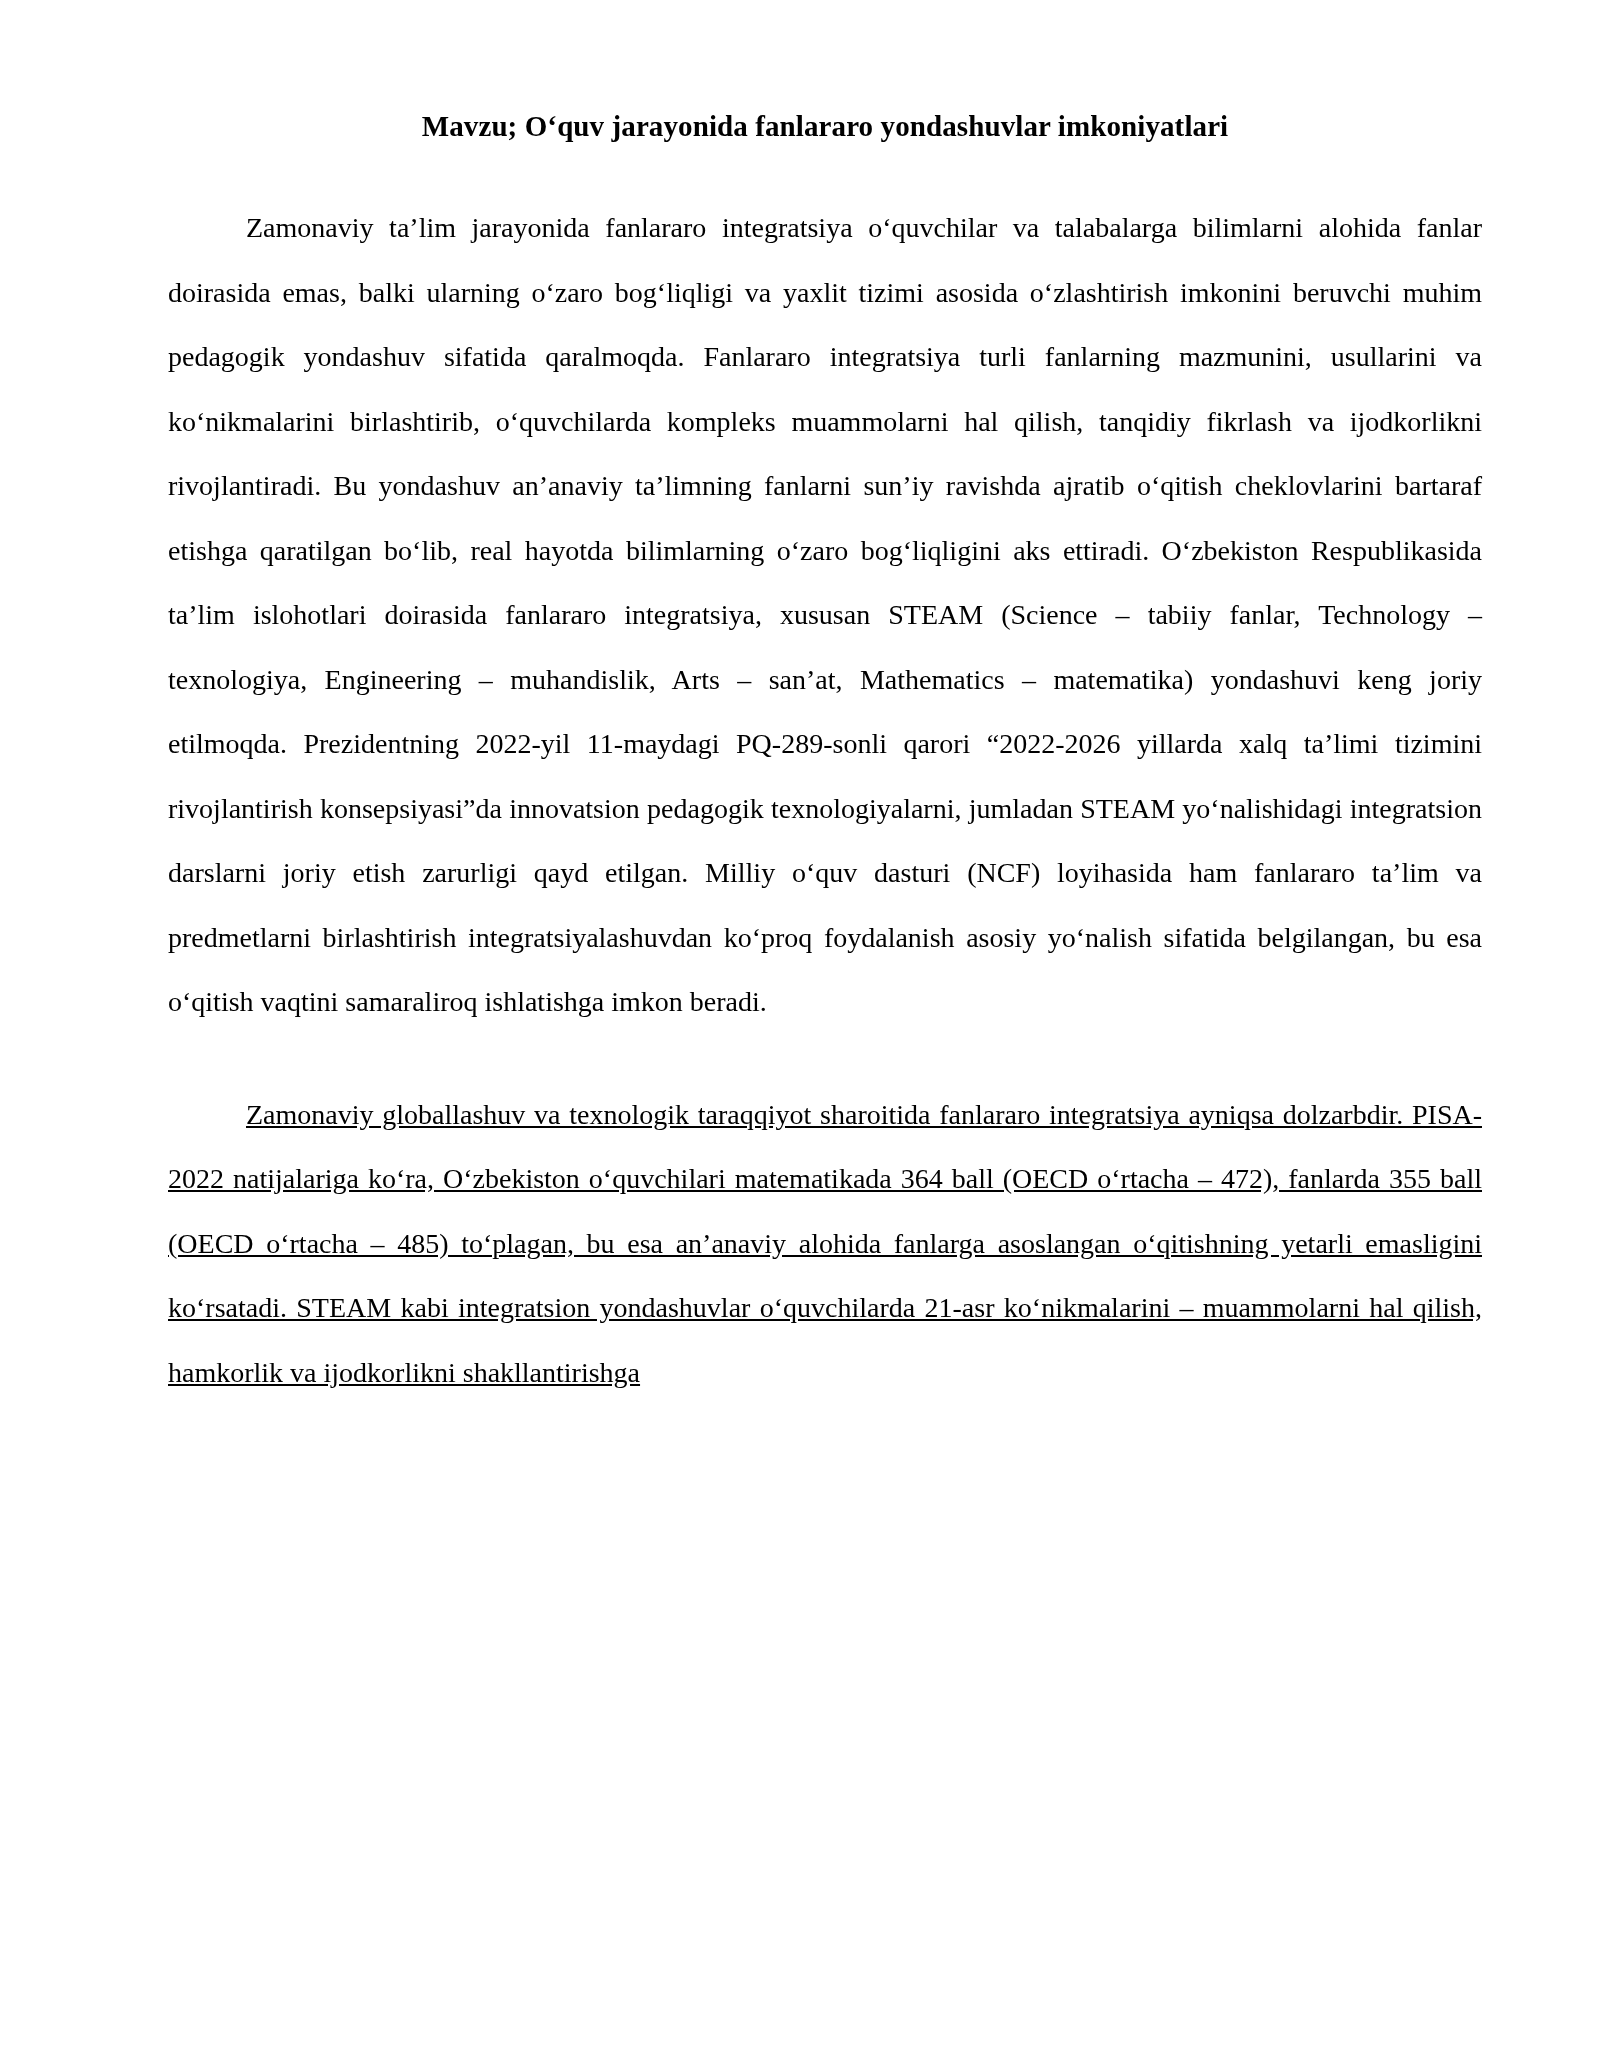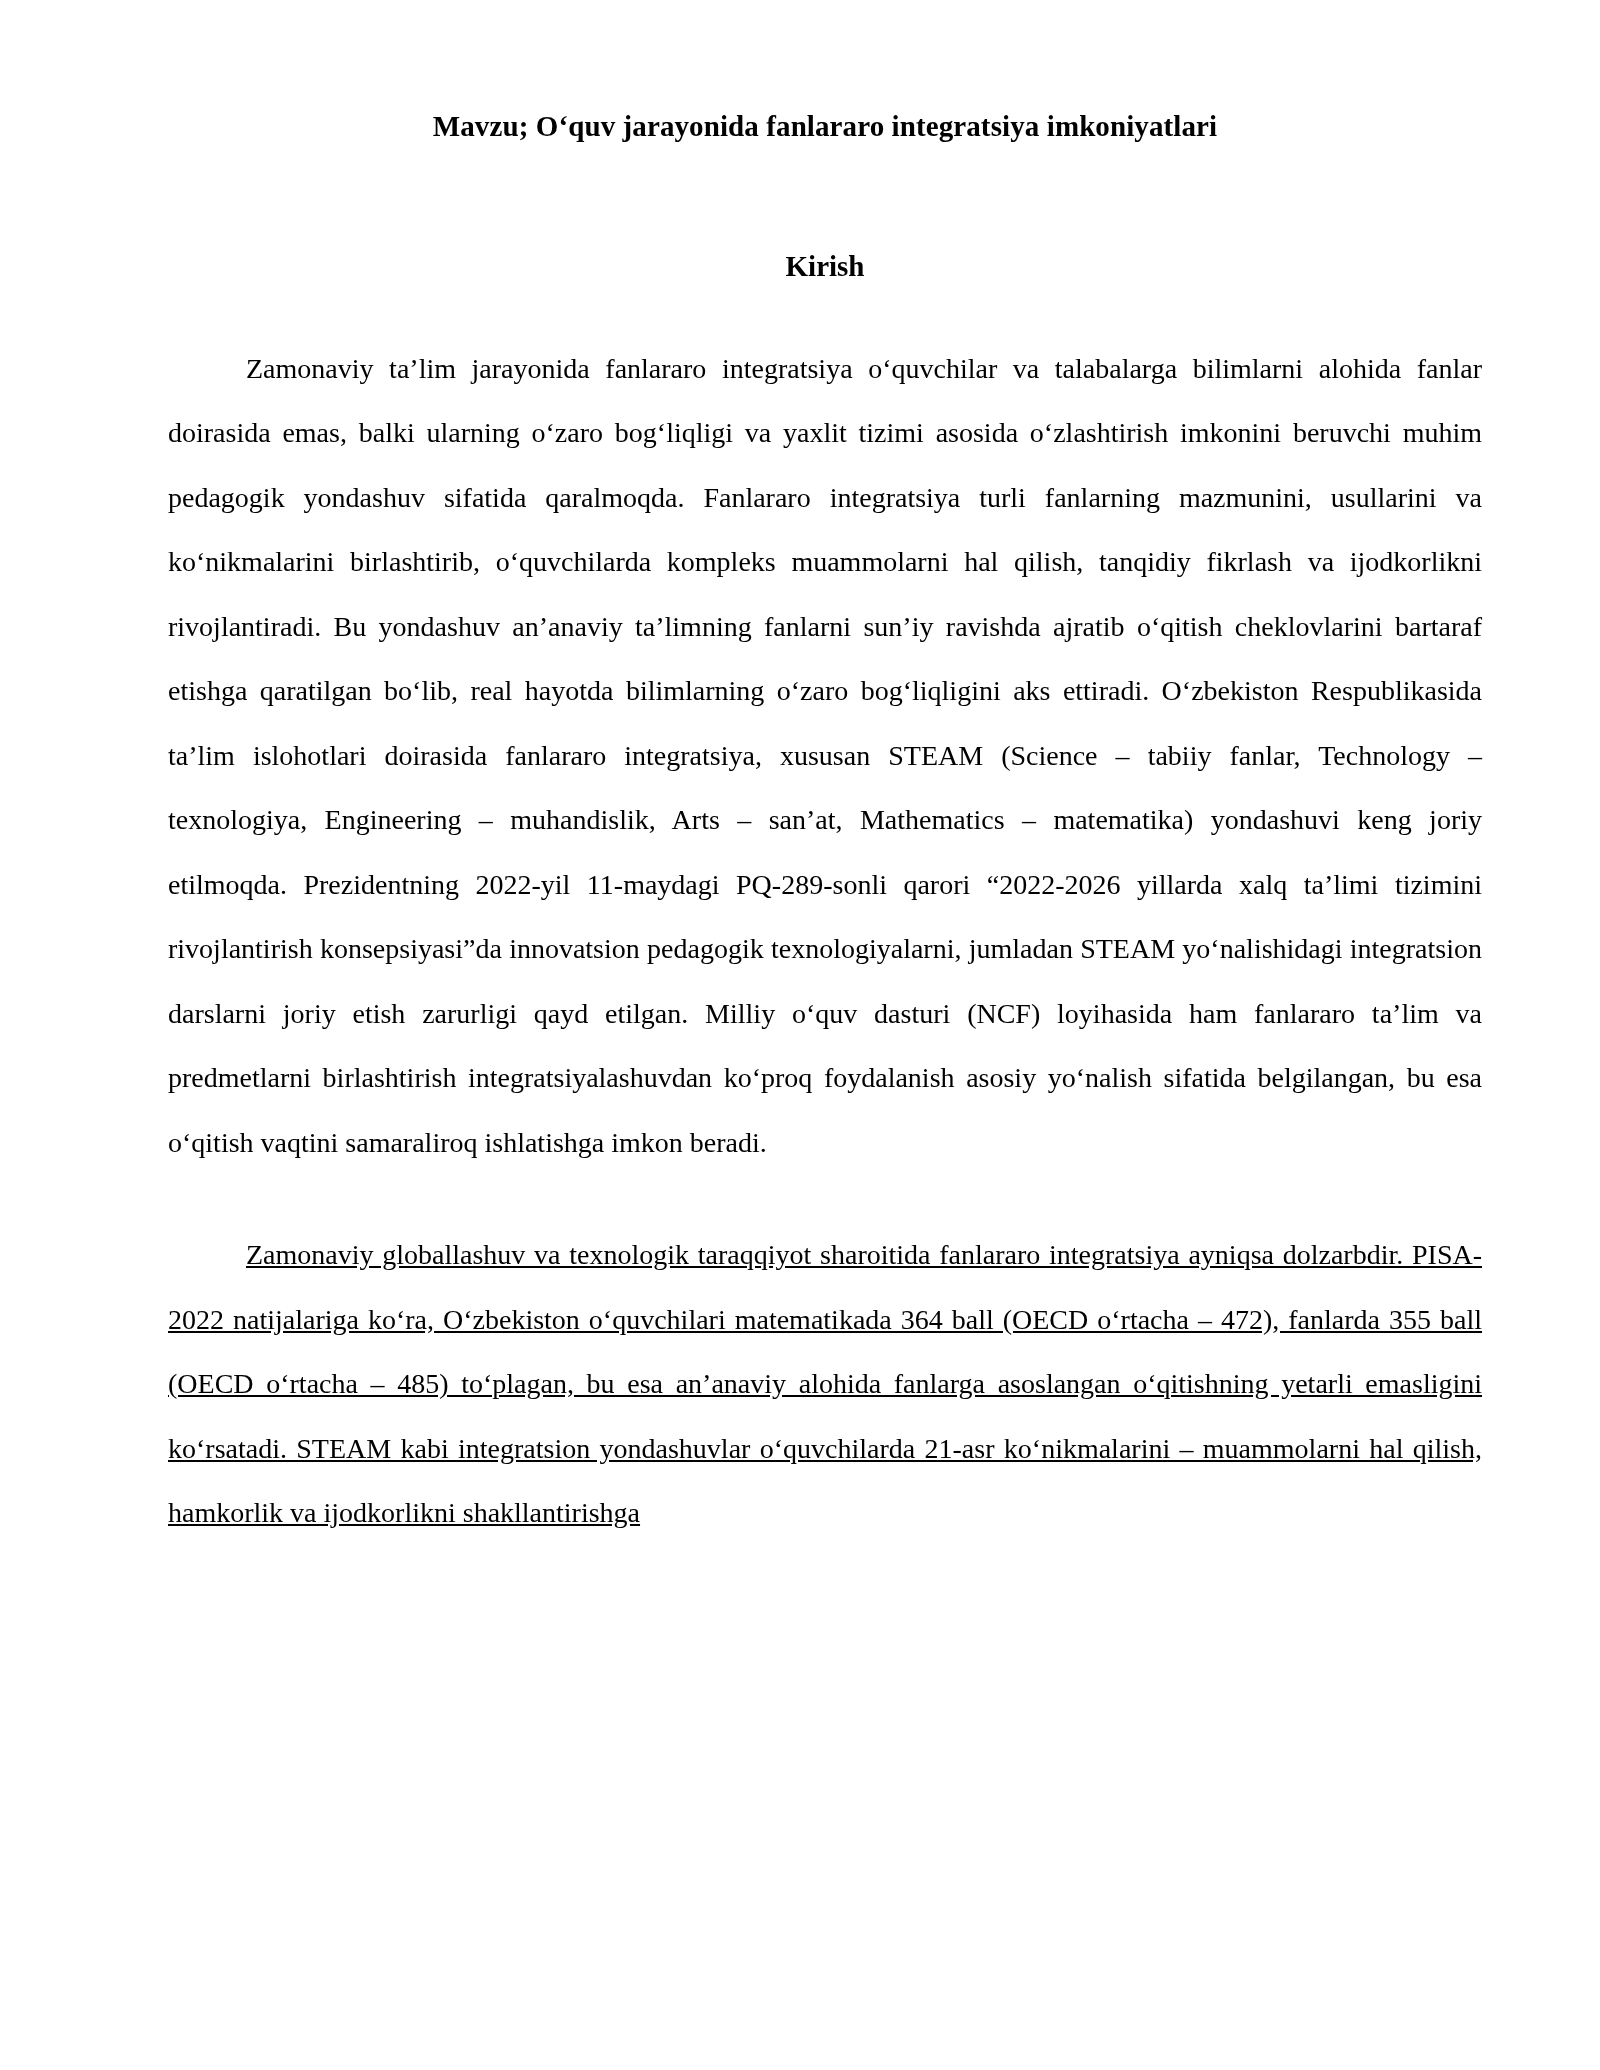--- a/index.html
+++ b/index.html
@@ -56,22 +56,21 @@
     padding-top: 40px;
     text-decoration: underline;
   }
 </style>
 </head>
 <body>
 
 <div class="page">
   <div class="content">
 
-    <h1 class="doc-title">Mavzu; O‘quv jarayonida fanlararo integratsiya imkoniyatlari</h1>
+    <h1 class="doc-title">Mavzu; O‘quv jarayonida fanlararo yondashuvlar imkoniyatlari</h1>
 
-    <h2 class="section-heading">Kirish</h2>
 
     <p class="body-paragraph first-para">Zamonaviy ta’lim jarayonida fanlararo integratsiya o‘quvchilar va talabalarga bilimlarni alohida fanlar doirasida emas, balki ularning o‘zaro bog‘liqligi va yaxlit tizimi asosida o‘zlashtirish imkonini beruvchi muhim pedagogik yondashuv sifatida qaralmoqda. Fanlararo integratsiya turli fanlarning mazmunini, usullarini va ko‘nikmalarini birlashtirib, o‘quvchilarda kompleks muammolarni hal qilish, tanqidiy fikrlash va ijodkorlikni rivojlantiradi. Bu yondashuv an’anaviy ta’limning fanlarni sun’iy ravishda ajratib o‘qitish cheklovlarini bartaraf etishga qaratilgan bo‘lib, real hayotda bilimlarning o‘zaro bog‘liqligini aks ettiradi. O‘zbekiston Respublikasida ta’lim islohotlari doirasida fanlararo integratsiya, xususan STEAM (Science – tabiiy fanlar, Technology – texnologiya, Engineering – muhandislik, Arts – san’at, Mathematics – matematika) yondashuvi keng joriy etilmoqda. Prezidentning 2022-yil 11-maydagi PQ-289-sonli qarori “2022-2026 yillarda xalq ta’limi tizimini rivojlantirish konsepsiyasi”da innovatsion pedagogik texnologiyalarni, jumladan STEAM yo‘nalishidagi integratsion darslarni joriy etish zarurligi qayd etilgan. Milliy o‘quv dasturi (NCF) loyihasida ham fanlararo ta’lim va predmetlarni birlashtirish integratsiyalashuvdan ko‘proq foydalanish asosiy yo‘nalish sifatida belgilangan, bu esa o‘qitish vaqtini samaraliroq ishlatishga imkon beradi.</p>
 
     <p class="body-paragraph second-para">Zamonaviy globallashuv va texnologik taraqqiyot sharoitida fanlararo integratsiya ayniqsa dolzarbdir. PISA-2022 natijalariga ko‘ra, O‘zbekiston o‘quvchilari matematikada 364 ball (OECD o‘rtacha – 472), fanlarda 355 ball (OECD o‘rtacha – 485) to‘plagan, bu esa an’anaviy alohida fanlarga asoslangan o‘qitishning yetarli emasligini ko‘rsatadi. STEAM kabi integratsion yondashuvlar o‘quvchilarda 21-asr ko‘nikmalarini – muammolarni hal qilish, hamkorlik va ijodkorlikni shakllantirishga</p>
 
   </div>
 </div>
 
 </body></html>

